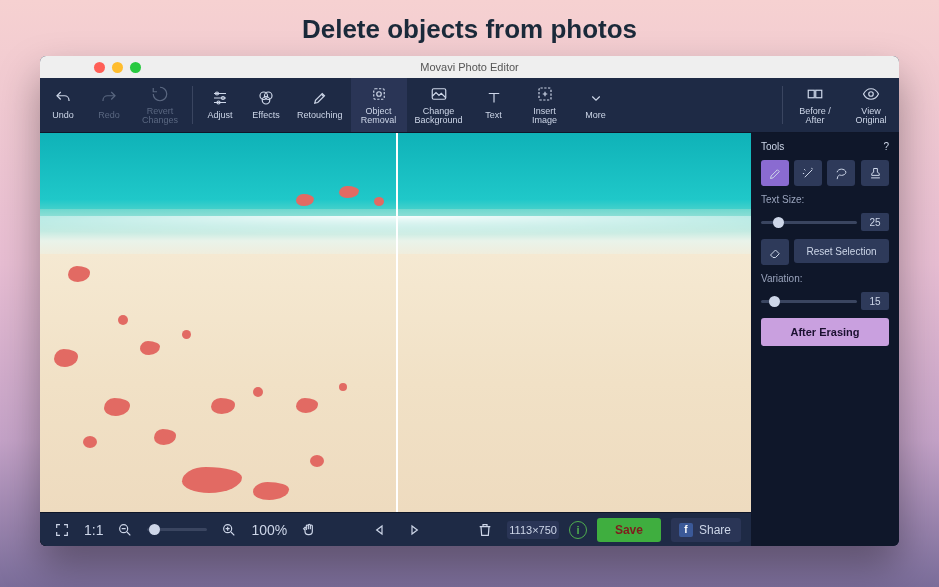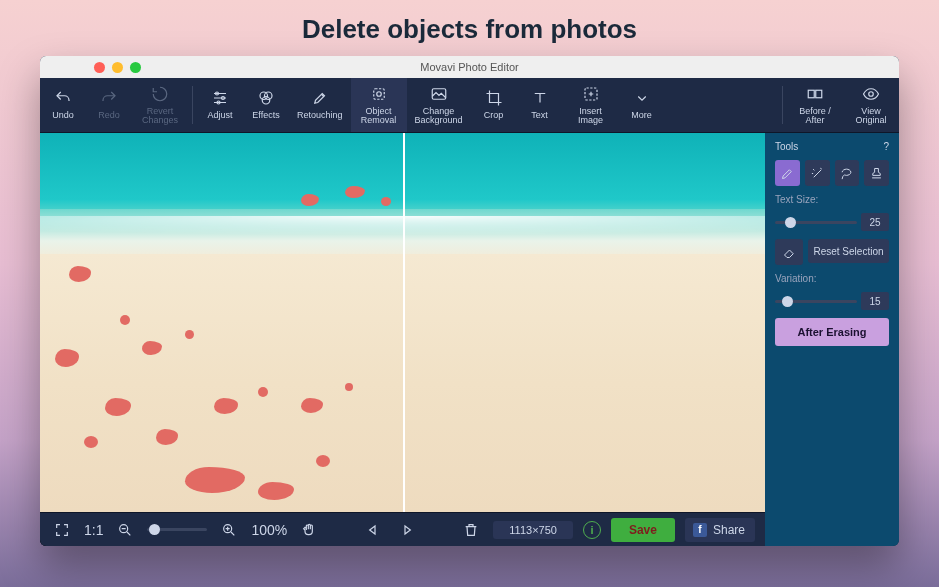--- a/index.html
+++ b/index.html
@@ -55,27 +55,27 @@
   .statusbar{
     height:34px;background:#1e2a45;display:flex;align-items:center;padding:0 10px;color:#cdd6e8;font-size:11px;gap:10px;
     border-top:1px solid #0f1628;
   }
   .sb-btn{width:24px;height:24px;display:flex;align-items:center;justify-content:center;cursor:pointer;border-radius:3px;}
   .sb-btn svg{width:16px;height:16px;stroke:#cdd6e8;fill:none;stroke-width:1.8;}
   .sb-text{font-size:14px;}
   .zoom-track{width:60px;height:3px;background:#3a4560;border-radius:2px;position:relative;}
   .zoom-thumb{position:absolute;top:-4px;width:11px;height:11px;background:#cdd6e8;border-radius:50%;}
   .sb-spacer{flex:1;}
-  .sb-box{padding:3px 16px;background:#2a3556;border-radius:3px;}
+  .sb-box{padding:3px 2px;background:#2a3556;border-radius:3px;}
   .info-circle{width:18px;height:18px;border:1.5px solid #4fae4f;border-radius:50%;display:flex;align-items:center;justify-content:center;color:#4fae4f;font-size:11px;font-weight:bold;}
   .btn-save{background:#3fae3f;color:#7f1d1d;padding:5px 18px;border-radius:3px;font-size:12px;font-weight:600;cursor:pointer;}
   .btn-share{background:#2a3556;color:#cdd6e8;padding:5px 10px 5px 8px;border-radius:3px;font-size:12px;display:flex;align-items:center;gap:6px;cursor:pointer;}
   .fb{width:14px;height:14px;background:#3b5998;color:#fff;font-weight:bold;font-size:10px;display:flex;align-items:center;justify-content:center;border-radius:2px;}
 
-  .sidepanel{width:134px;background:#0c4a6e;display:flex;flex-direction:column;padding:8px 10px;gap:8px;font-size:10px;color:#9aa4bd;}
+  .sidepanel{width:148px;background:#0f172a;display:flex;flex-direction:column;padding:8px 10px;gap:8px;font-size:10px;color:#9aa4bd;}
   .sp-head{display:flex;justify-content:space-between;align-items:center;color:#cdd6e8;}
   .tool-row{display:flex;gap:5px;}
   .tool{width:28px;height:26px;background:#2e3a5a;border-radius:3px;display:flex;align-items:center;justify-content:center;cursor:pointer;}
   .tool.active{background:#8a6bd1;}
   .tool.push{margin-left:auto;}
   .tool svg{width:15px;height:15px;stroke:#cdd6e8;fill:none;stroke-width:1.6;}
   .slider-row{display:flex;align-items:center;gap:4px;}
   .slider-track{flex:1;height:3px;background:#3a4560;border-radius:2px;position:relative;}
   .slider-thumb{position:absolute;top:-4px;width:11px;height:11px;background:#cdd6e8;border-radius:50%;}
   .slider-val{width:28px;height:18px;background:#2e3a5a;color:#cdd6e8;display:flex;align-items:center;justify-content:center;border-radius:2px;font-size:10px;}
@@ -173,29 +173,20 @@
       </div>
       <div class="tb-btn wide">
         <span class="ico">
             <svg viewBox="0 0 24 24">
               <rect x="3" y="5" width="18" height="14" rx="2"></rect>
               <path d="M3 15l5-5 4 4 3-3 6 6"></path>
             </svg>
           </span>
         <span class="tb-label">Change
 Background</span>
-      </div>
-      <div class="tb-btn">
-        <span class="ico">
-            <svg viewBox="0 0 24 24">
-              <path d="M6 2v16h16"></path>
-              <path d="M2 6h16v16"></path>
-            </svg>
-          </span>
-        <span class="tb-label">Crop</span>
       </div>
       <div class="tb-btn">
         <span class="ico">
             <svg viewBox="0 0 24 24">
               <path d="M5 6h14M12 6v12"></path>
             </svg>
           </span>
         <span class="tb-label">Text</span>
       </div>
       <div class="tb-btn wide">

